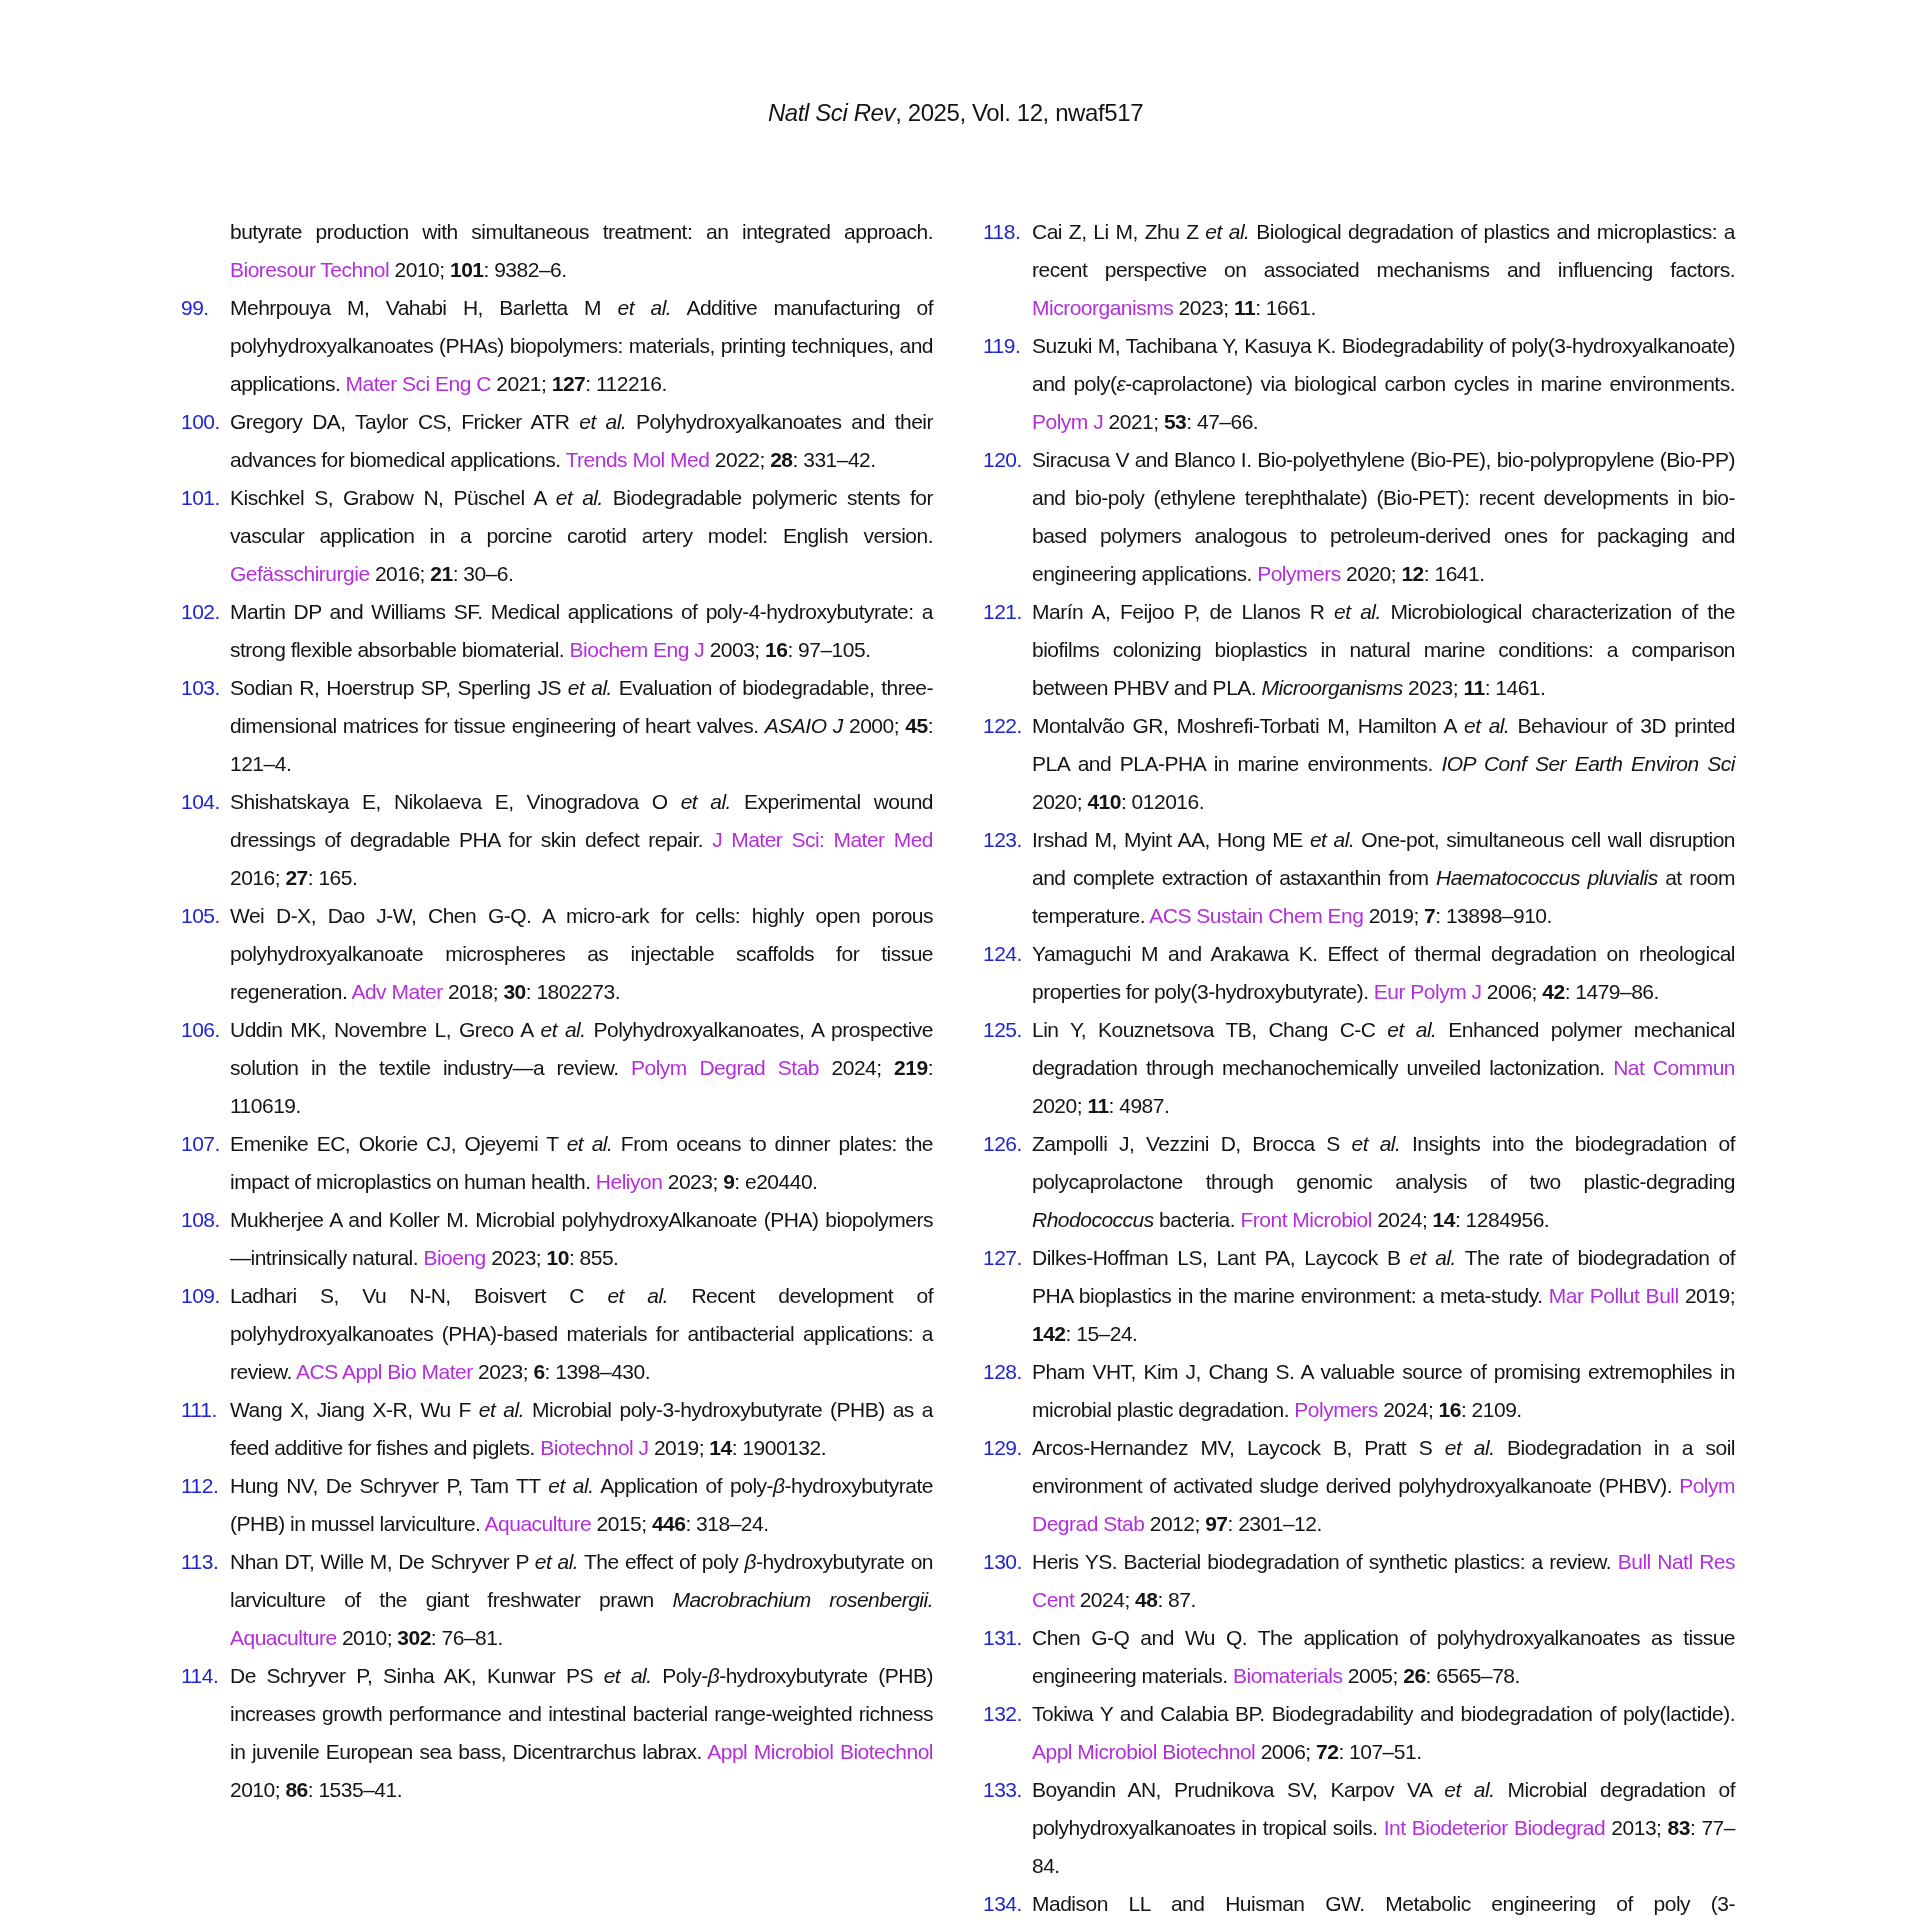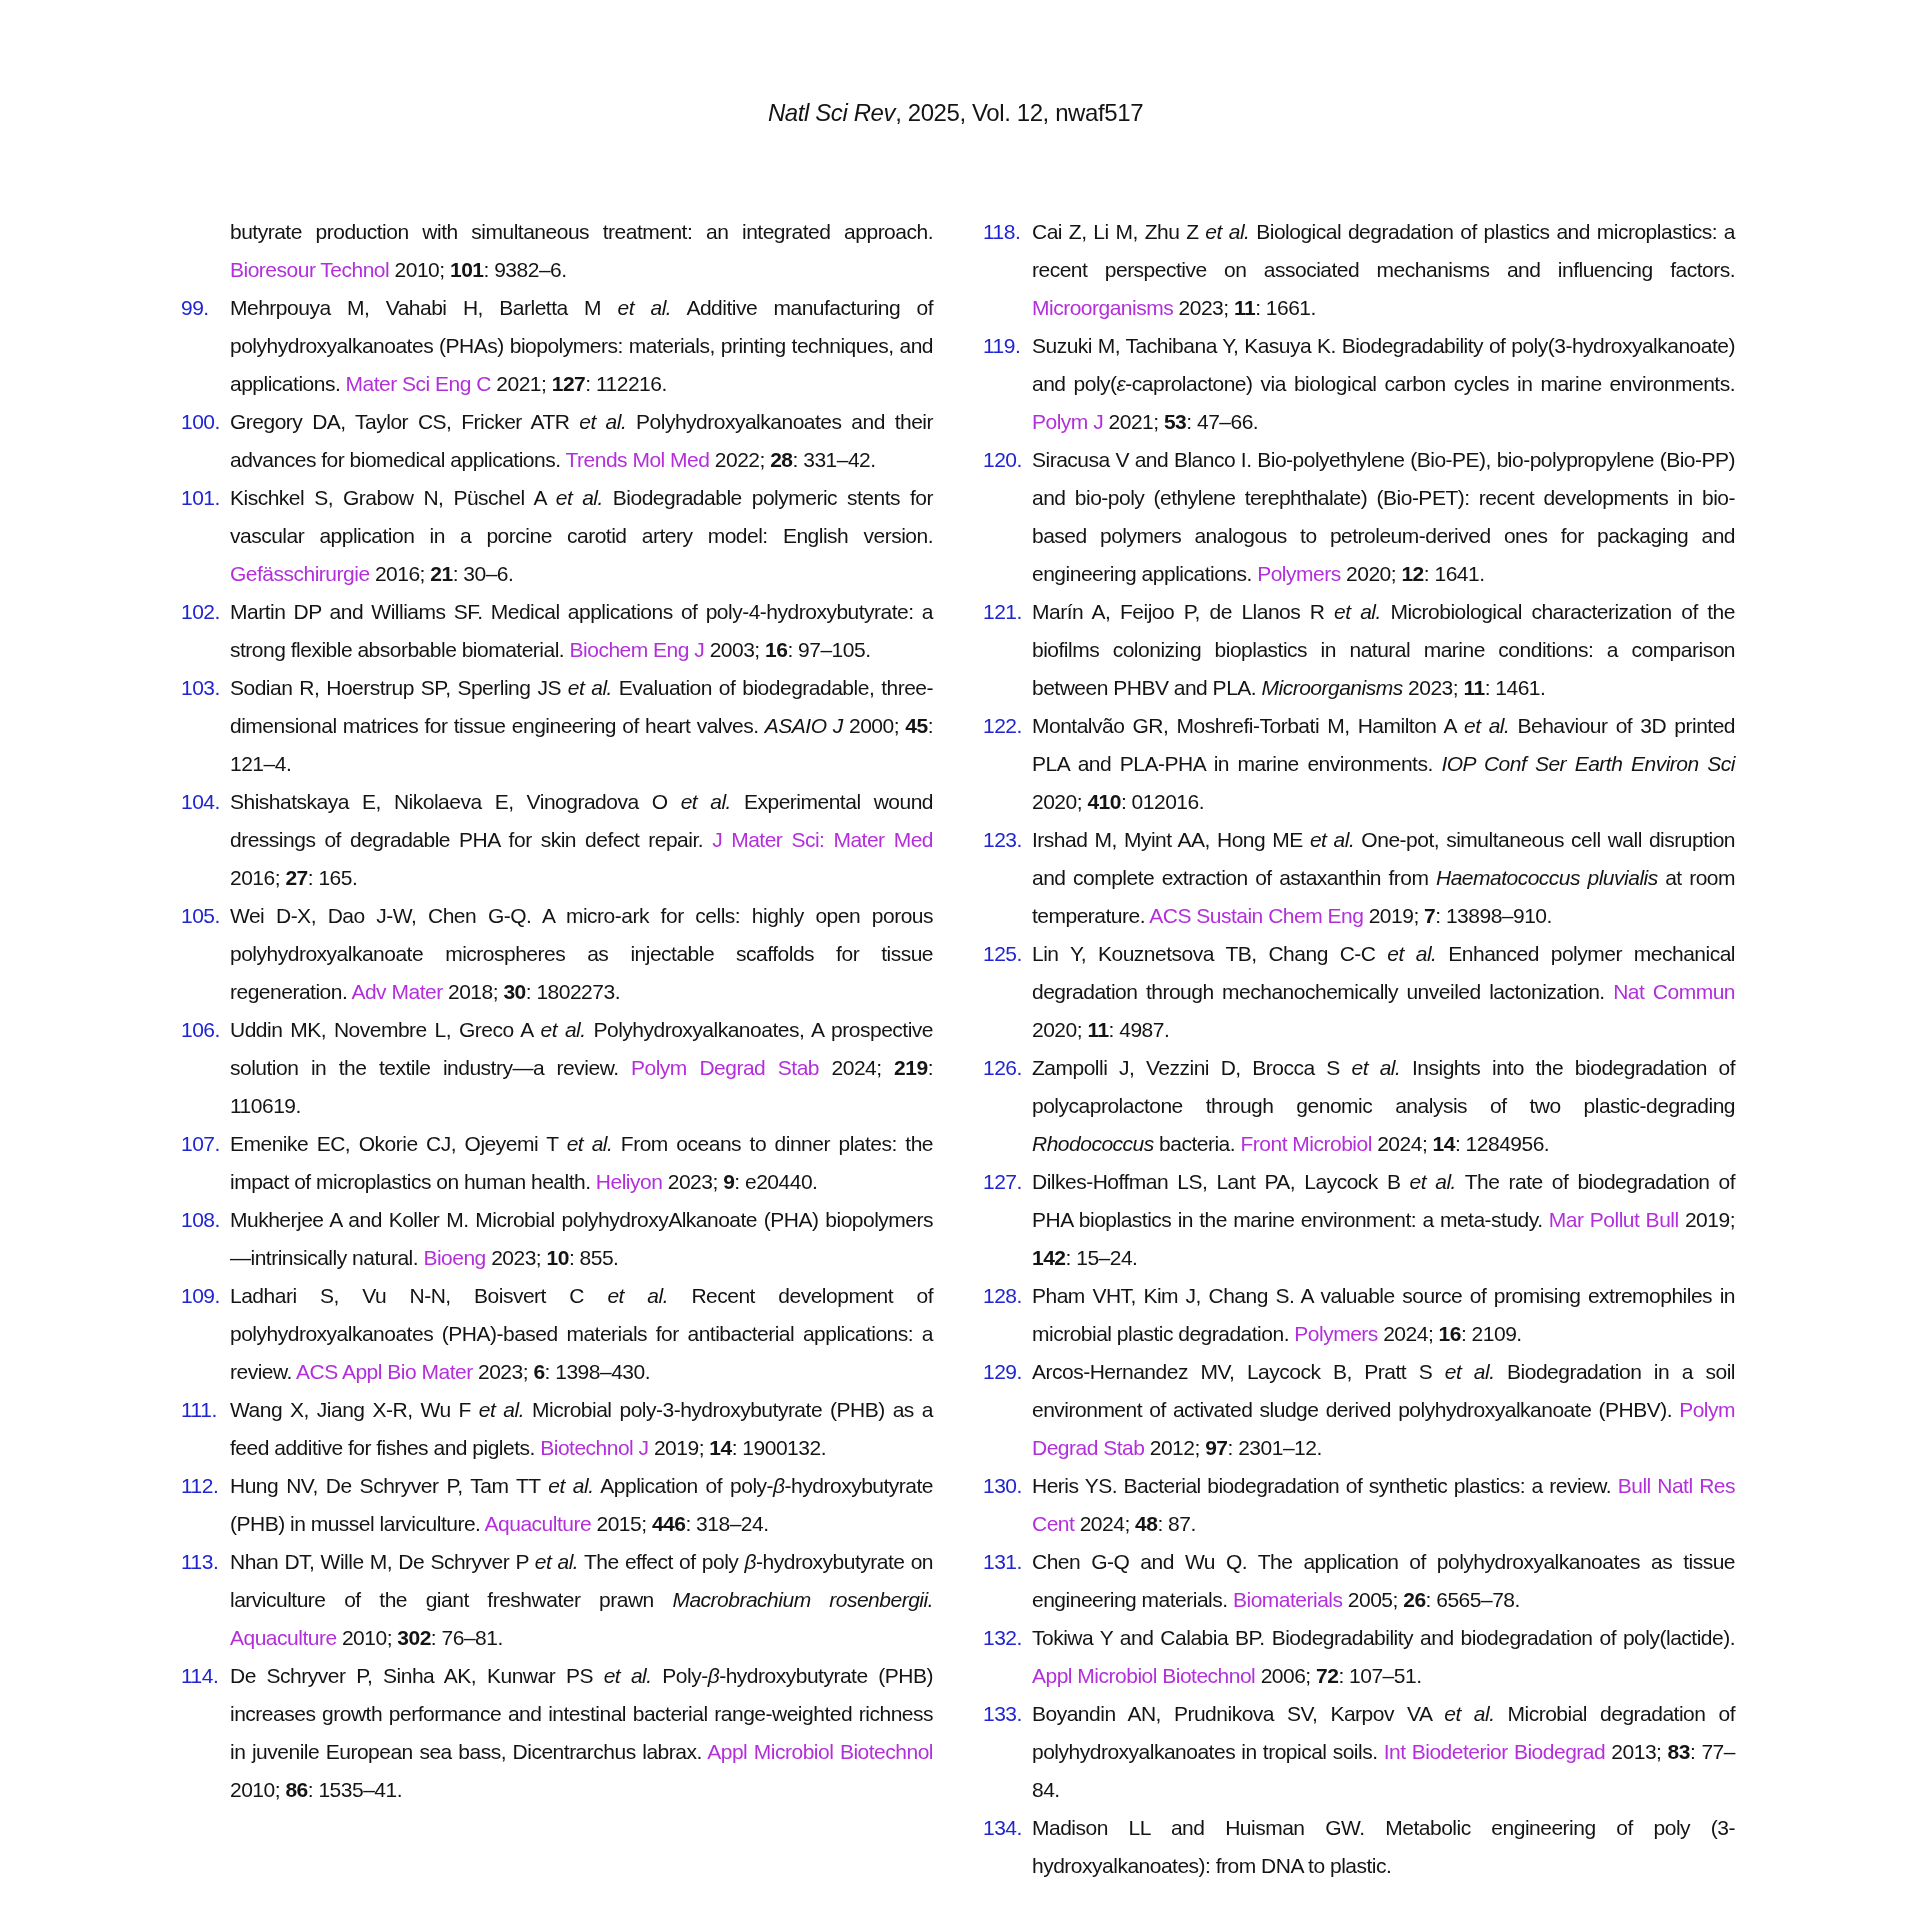--- a/index.html
+++ b/index.html
@@ -52,20 +52,21 @@
     <div class="ref"><span class="num">113.</span><span class="s-p">Nhan DT, Wille M, De Schryver P </span><span class="s-i">et al.</span><span class="s-p"> The effect of poly </span><span class="s-i">β</span><span class="s-p">-hydroxybutyrate on larviculture of the giant freshwater prawn </span><span class="s-i">Macrobrachium rosenbergii.</span><span class="s-p"> </span><span class="s-l">Aquaculture</span><span class="s-p"> 2010; </span><span class="s-b">302</span><span class="s-p">: 76–81.</span></div>
     <div class="ref"><span class="num">114.</span><span class="s-p">De Schryver P, Sinha AK, Kunwar PS </span><span class="s-i">et al.</span><span class="s-p"> Poly-</span><span class="s-i">β</span><span class="s-p">-hydroxybutyrate (PHB) increases growth performance and intestinal bacterial range-weighted richness in juvenile European sea bass, Dicentrarchus labrax. </span><span class="s-l">Appl Microbiol Biotechnol</span><span class="s-p"> 2010; </span><span class="s-b">86</span><span class="s-p">: 1535–41.</span></div>
   </div>
 <div class="col col-right" id="col-right">
     <div class="ref"><span class="num">118.</span><span class="s-p">Cai Z, Li M, Zhu Z </span><span class="s-i">et al.</span><span class="s-p"> Biological degradation of plastics and microplastics: a recent perspective on associated mechanisms and influencing factors. </span><span class="s-l">Microorganisms</span><span class="s-p"> 2023; </span><span class="s-b">11</span><span class="s-p">: 1661.</span></div>
     <div class="ref"><span class="num">119.</span><span class="s-p">Suzuki M, Tachibana Y, Kasuya K. Biodegradability of poly(3-hydroxyalkanoate) and poly(</span><span class="s-i">ε</span><span class="s-p">-caprolactone) via biological carbon cycles in marine environments. </span><span class="s-l">Polym J</span><span class="s-p"> 2021; </span><span class="s-b">53</span><span class="s-p">: 47–66.</span></div>
     <div class="ref"><span class="num">120.</span><span class="s-p">Siracusa V and Blanco I. Bio-polyethylene (Bio-PE), bio-polypropylene (Bio-PP) and bio-poly (ethylene terephthalate) (Bio-PET): recent developments in bio-based polymers analogous to petroleum-derived ones for packaging and engineering applications. </span><span class="s-l">Polymers</span><span class="s-p"> 2020; </span><span class="s-b">12</span><span class="s-p">: 1641.</span></div>
     <div class="ref"><span class="num">121.</span><span class="s-p">Marín A, Feijoo P, de Llanos R </span><span class="s-i">et al.</span><span class="s-p"> Microbiological characterization of the biofilms colonizing bioplastics in natural marine conditions: a comparison between PHBV and PLA. </span><span class="s-i">Microorganisms</span><span class="s-p"> 2023; </span><span class="s-b">11</span><span class="s-p">: 1461.</span></div>
     <div class="ref"><span class="num">122.</span><span class="s-p">Montalvão GR, Moshrefi-Torbati M, Hamilton A </span><span class="s-i">et al.</span><span class="s-p"> Behaviour of 3D printed PLA and PLA-PHA in marine environments. </span><span class="s-i">IOP Conf Ser Earth Environ Sci</span><span class="s-p"> 2020; </span><span class="s-b">410</span><span class="s-p">: 012016.</span></div>
     <div class="ref"><span class="num">123.</span><span class="s-p">Irshad M, Myint AA, Hong ME </span><span class="s-i">et al.</span><span class="s-p"> One-pot, simultaneous cell wall disruption and complete extraction of astaxanthin from </span><span class="s-i">Haematococcus pluvialis</span><span class="s-p"> at room temperature. </span><span class="s-l">ACS Sustain Chem Eng</span><span class="s-p"> 2019; </span><span class="s-b">7</span><span class="s-p">: 13898–910.</span></div>
+    <div class="ref"><span class="num">124.</span><span class="s-p">Yamaguchi M and Arakawa K. Effect of thermal degradation on rheological properties for poly(3-hydroxybutyrate). </span><span class="s-l">Eur Polym J</span><span class="s-p"> 2006; </span><span class="s-b">42</span><span class="s-p">: 1479–86.</span></div>
     <div class="ref"><span class="num">125.</span><span class="s-p">Lin Y, Kouznetsova TB, Chang C-C </span><span class="s-i">et al.</span><span class="s-p"> Enhanced polymer mechanical degradation through mechanochemically unveiled lactonization. </span><span class="s-l">Nat Commun</span><span class="s-p"> 2020; </span><span class="s-b">11</span><span class="s-p">: 4987.</span></div>
     <div class="ref"><span class="num">126.</span><span class="s-p">Zampolli J, Vezzini D, Brocca S </span><span class="s-i">et al.</span><span class="s-p"> Insights into the biodegradation of polycaprolactone through genomic analysis of two plastic-degrading </span><span class="s-i">Rhodococcus</span><span class="s-p"> bacteria. </span><span class="s-l">Front Microbiol</span><span class="s-p"> 2024; </span><span class="s-b">14</span><span class="s-p">: 1284956.</span></div>
     <div class="ref"><span class="num">127.</span><span class="s-p">Dilkes-Hoffman LS, Lant PA, Laycock B </span><span class="s-i">et al.</span><span class="s-p"> The rate of biodegradation of PHA bioplastics in the marine environment: a meta-study. </span><span class="s-l">Mar Pollut Bull</span><span class="s-p"> 2019; </span><span class="s-b">142</span><span class="s-p">: 15–24.</span></div>
     <div class="ref"><span class="num">128.</span><span class="s-p">Pham VHT, Kim J, Chang S. A valuable source of promising extremophiles in microbial plastic degradation. </span><span class="s-l">Polymers</span><span class="s-p"> 2024; </span><span class="s-b">16</span><span class="s-p">: 2109.</span></div>
     <div class="ref"><span class="num">129.</span><span class="s-p">Arcos-Hernandez MV, Laycock B, Pratt S </span><span class="s-i">et al.</span><span class="s-p"> Biodegradation in a soil environment of activated sludge derived polyhydroxyalkanoate (PHBV). </span><span class="s-l">Polym Degrad Stab</span><span class="s-p"> 2012; </span><span class="s-b">97</span><span class="s-p">: 2301–12.</span></div>
     <div class="ref"><span class="num">130.</span><span class="s-p">Heris YS. Bacterial biodegradation of synthetic plastics: a review. </span><span class="s-l">Bull Natl Res Cent</span><span class="s-p"> 2024; </span><span class="s-b">48</span><span class="s-p">: 87.</span></div>
     <div class="ref"><span class="num">131.</span><span class="s-p">Chen G-Q and Wu Q. The application of polyhydroxyalkanoates as tissue engineering materials. </span><span class="s-l">Biomaterials</span><span class="s-p"> 2005; </span><span class="s-b">26</span><span class="s-p">: 6565–78.</span></div>
     <div class="ref"><span class="num">132.</span><span class="s-p">Tokiwa Y and Calabia BP. Biodegradability and biodegradation of poly(lactide). </span><span class="s-l">Appl Microbiol Biotechnol</span><span class="s-p"> 2006; </span><span class="s-b">72</span><span class="s-p">: 107–51.</span></div>
     <div class="ref"><span class="num">133.</span><span class="s-p">Boyandin AN, Prudnikova SV, Karpov VA </span><span class="s-i">et al.</span><span class="s-p"> Microbial degradation of polyhydroxyalkanoates in tropical soils. </span><span class="s-l">Int Biodeterior Biodegrad</span><span class="s-p"> 2013; </span><span class="s-b">83</span><span class="s-p">: 77–84.</span></div>
     <div class="ref"><span class="num">134.</span><span class="s-p">Madison LL and Huisman GW. Metabolic engineering of poly (3-hydroxyalkanoates): from DNA to plastic. </span></div>

